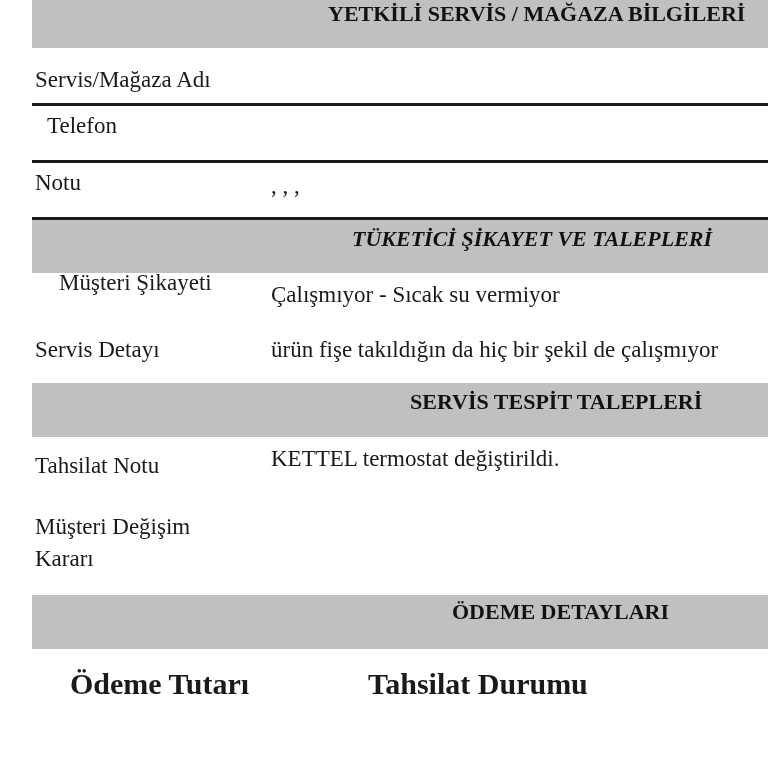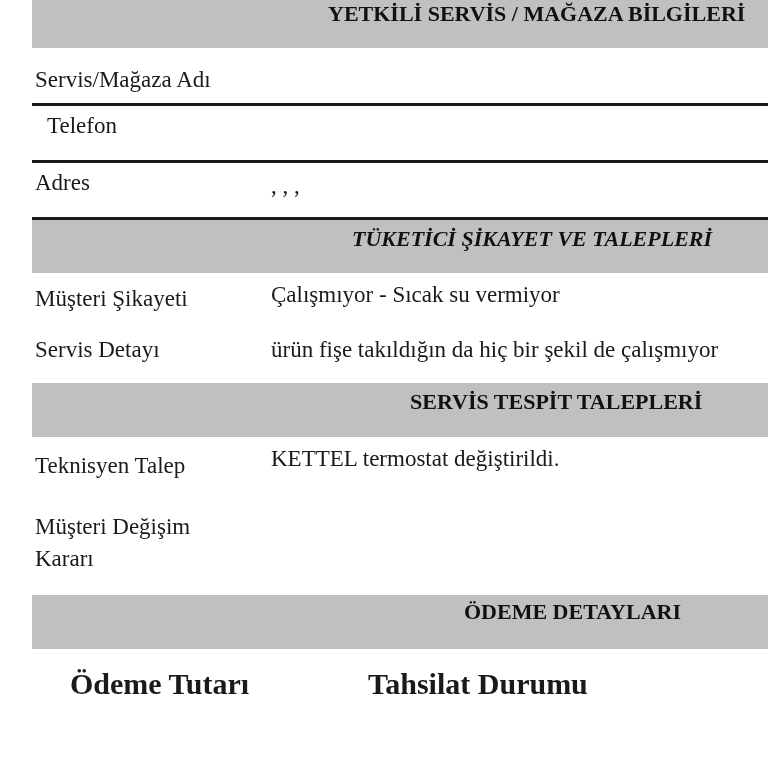--- a/index.html
+++ b/index.html
@@ -20,43 +20,43 @@
 </div>
 
 <div class="label" style="top:44px;margin-top:21px;">Servis/Mağaza Adı</div>
 <div class="value" style="top:55px;"></div>
 <div class="rule" style="top:103px;"></div>
 
 <div class="label" style="top:111px;margin-left:12px;">Telefon</div>
 <div class="value" style="top:111px;"></div>
 <div class="rule" style="top:160px;"></div>
 
-<div class="label" style="top:168px;">Adres</div>
+<div class="label" style="top:168px;">Notu</div>
 <div class="value" style="top:171px;">, , ,</div>
 <div class="rule" style="top:217px;"></div>
 
 <div class="band" style="top:220px;height:53px;">
   <span class="band-title" style="left:320px;top:6px;font-style:italic;">TÜKETİCİ ŞİKAYET VE TALEPLERİ</span>
 </div>
 
-<div class="label" style="top:284px;">Müşteri Şikayeti</div>
+<div class="label" style="top:268px;margin-left:24px;">Müşteri Şikayeti</div>
 <div class="value" style="top:280px;">Çalışmıyor - Sıcak su vermiyor</div>
 
 <div class="label" style="top:335px;">Servis Detayı</div>
 <div class="value" style="top:335px;">ürün fişe takıldığın da hiç bir şekil de çalışmıyor</div>
 
 <div class="band" style="top:383px;height:54px;">
   <span class="band-title" style="left:378px;top:6px;">SERVİS TESPİT TALEPLERİ</span>
 </div>
 
-<div class="label" style="top:451px;">Teknisyen Talep</div>
+<div class="label" style="top:451px;">Tahsilat Notu</div>
 <div class="value" style="top:444px;">KETTEL termostat değiştirildi.</div>
 
 <div class="label" style="top:512px;">Müşteri Değişim</div>
 <div class="label" style="top:544px;">Kararı</div>
 <div class="value" style="top:512px;"></div>
 
 <div class="band" style="top:595px;height:54px;">
-  <span class="band-title" style="left:420px;top:4px;margin-left:12px;">ÖDEME DETAYLARI</span>
+  <span class="band-title" style="left:420px;top:4px;">ÖDEME DETAYLARI</span>
 </div>
 
 <div class="pay-head" style="left:70px;top:667px;">Ödeme Tutarı</div>
 <div class="pay-head" style="left:368px;top:667px;">Tahsilat Durumu</div>
 
 </body></html>

